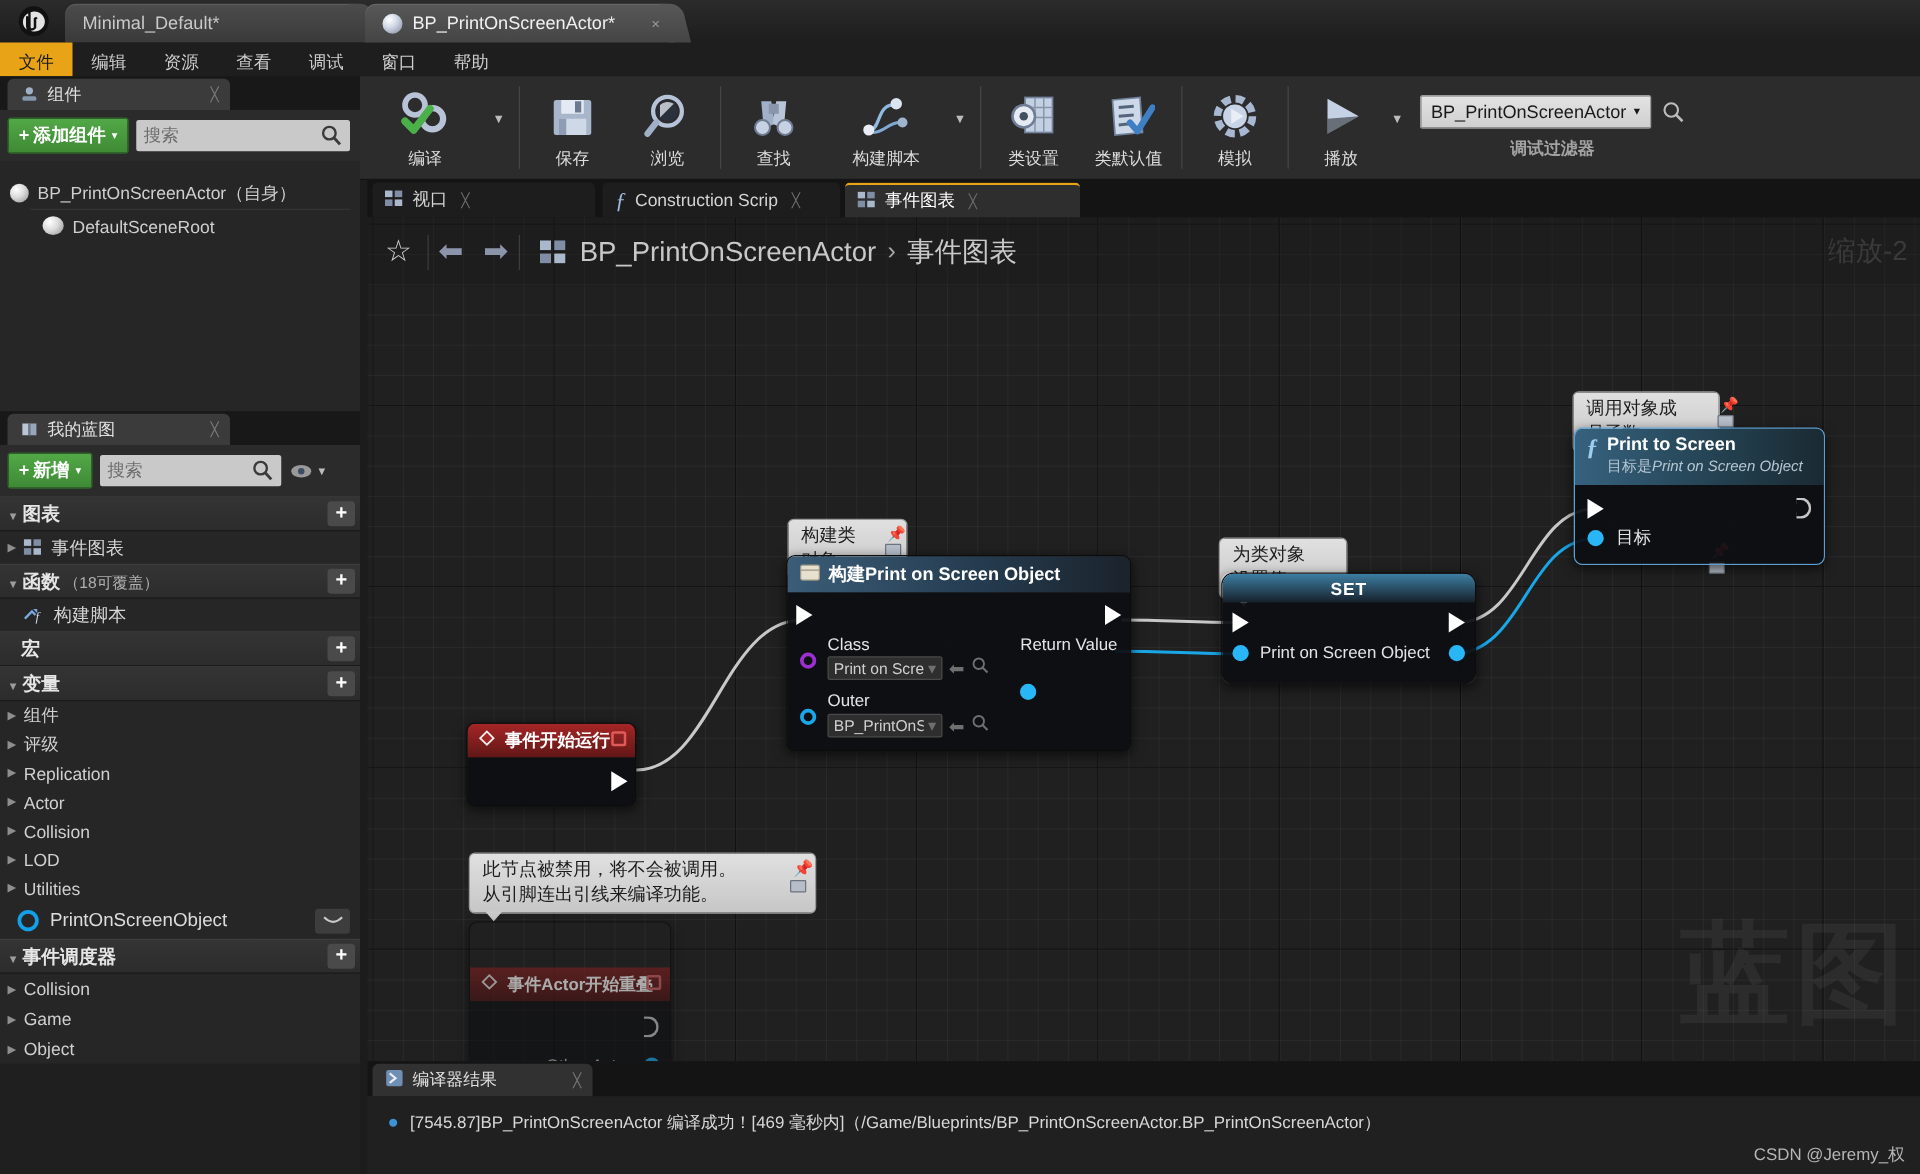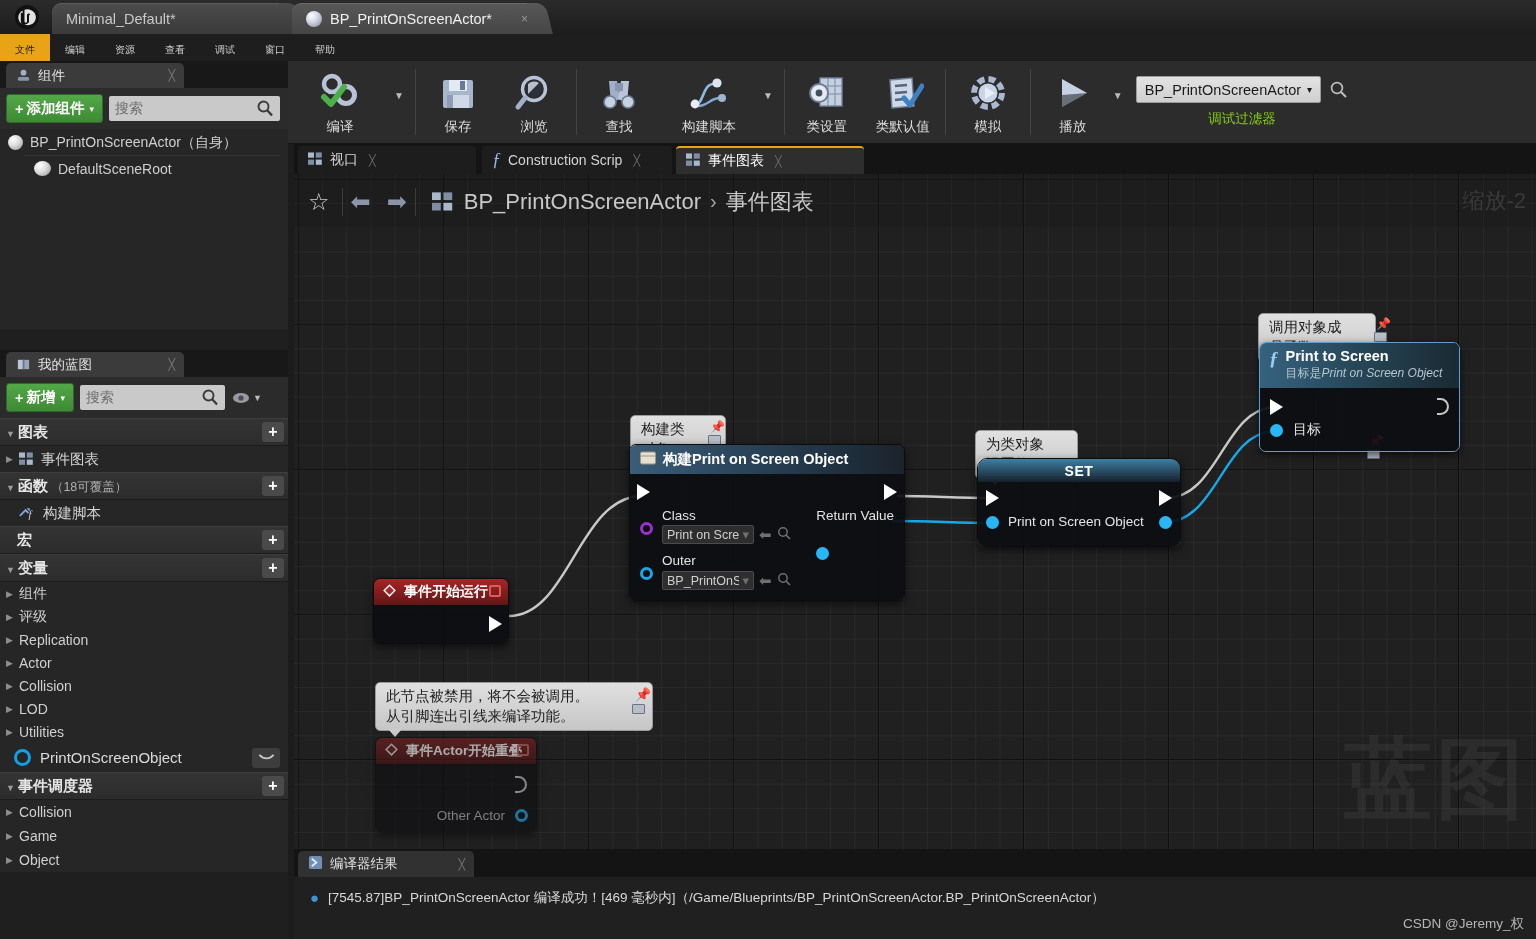--- a/index.html
+++ b/index.html
@@ -65,21 +65,21 @@
     z-index: 5;
   }
 
   
   .menubar {
     position: absolute; top: 34px; left: 0; width: 1536px; height: 27px;
     background: #1e1e1e; display: flex; align-items: stretch;
   }
   .menu-item {
     display: flex; align-items: center; padding: 16px 15px;
-    font-size: 10px; color: #cdcdcd;
+    font-size: 14px; color: #cdcdcd;
   }
   .menu-item.first { background: #e8a317; color: #1a1a1a; font-weight: 500; }
 
   
   .leftpanel {
     position: absolute; top: 61px; left: 0; width: 288px; height: 878px;
     background: #1f1f1f;
   }
   .panel-tabstrip { position: relative; height: 27px; background: #181818; }
   .panel-tab {
@@ -160,21 +160,21 @@
   .tb-btn .ic { height: 44px; display:flex; align-items:center; justify-content:center;}
   .tb-btn.wide { width: 104px; }
   .tb-caret { display:flex; align-items:center; color:#bcbcbc; font-size:10px; padding: 0 7px 14px 2px; }
   .dbgfilter { display:flex; flex-direction:column; align-items:center; justify-content:center; margin-left: 6px;}
   .dbgfilter .row1 { display:flex; align-items:center; gap:8px;}
   .dbg-combo {
     background: linear-gradient(#e3e3e3,#cfcfcf); border:1px solid #9a9a9a; border-radius:2px;
     height:27px; padding:0 8px; display:flex; align-items:center; gap:6px;
     color:#191919; font-size:14.5px;
   }
-  .dbgfilter .cap { font-size:13.5px; color:#84cc16; margin-top:7px;}
+  .dbgfilter .cap { font-size:13.5px; color:#a3a3a3; margin-top:7px;font-weight:bold;}
 
   
   .grapharea {
     position: absolute; top: 144px; left: 294px; width: 1242px; height: 705px;
     background: #181818;
   }
   .gtabs { position: relative; height: 30px; background: #141414; }
   .gtab {
     position: absolute; top: 2px; height: 28px; display:flex; align-items:center;
     padding: 0 10px; font-size: 14px; color:#d4d4d4; border-radius: 4px 4px 0 0;
@@ -340,32 +340,32 @@
           <span>搜索</span>
           <span class="mag">
             <svg class="mag-svg" width="18" height="18" viewBox="0 0 18 18">
               <circle cx="7.5" cy="7.5" r="5" fill="none" stroke="#3a3a3a" stroke-width="1.9"></circle>
               <line x1="11" y1="11" x2="16" y2="16.5" stroke="#3a3a3a" stroke-width="2.3"></line>
             </svg>
           </span>
         </div>
       </div>
 
-      <div class="tree-row" style="margin-top:2px;">
+      <div class="tree-row" style="margin-top:14px;">
         <span class="disc"></span>
         <span>BP_PrintOnScreenActor（自身）</span>
       </div>
       <div class="hairline"></div>
       <div class="tree-row indent-1">
         <span class="disc" style="width:17px;height:15px;border-radius:50%;"></span>
         <span>DefaultSceneRoot</span>
       </div>
     </div>
 
-    <div class="panel-tabstrip" style="margin-top:21px;">
+    <div class="panel-tabstrip" style="margin-top:0;">
       <div class="panel-tab">
         <span class="tb-icon">
           <svg width="15" height="15" viewBox="0 0 16 16">
             <path d="M2 3h5.3v10H2z" fill="#b9c6d6"></path>
               <path d="M8.7 3H14v10H8.7z" fill="#97a6b8"></path>
             <rect x="7.3" y="2.6" width="1.4" height="10.8" fill="#6b7785"></rect>
           </svg>
         </span>
         <span>我的蓝图</span>
         <span class="tb-x">╳</span>
@@ -852,21 +852,21 @@
         </div>
       </div>
 
       <div class="bubble" style="left:81px; top:508px; width:278px; padding-right:36px;">此节点被禁用，将不会被调用。
 从引脚连出引线来编译功能。</div>
       <span style="position:absolute;left:341px;top:513px;font-size:13px;color:#5e5e5e;">📌</span>
       <span class="bub-cmt" style="left:338px;top:530px;"></span>
 
       <div class="node" style="left:81px; top:563px; width:162px; opacity:0.62;">
         <div class="node-inner">
-          <div class="nh" style="background:linear-gradient(#7d2020,#4a1414); padding:4px 8px; position:relative;">
+          <div class="nh" style="background:linear-gradient(#7d2020,#4a1414); padding:4px 8px; position:relative;margin-top:36px;">
             <span>
               <svg width="15" height="15" viewBox="0 0 16 16">
                 <path d="M8 1.2 L14.8 8 L8 14.8 L1.2 8 z" fill="#e4e4e4"></path>
                 <path d="M8 3.4 L12.6 8 L8 12.6 L3.4 8 z" fill="#6b1c1c"></path>
               </svg>
             </span>
             <span style="font-size:13.5px;">事件Actor开始重叠</span>
             <span style="position:absolute;right:7px;top:6px;width:12px;height:12px;border:2px solid #d06060;border-radius:2px;"></span>
           </div>
           <div class="node-body" style="height:68px; position:relative;">

